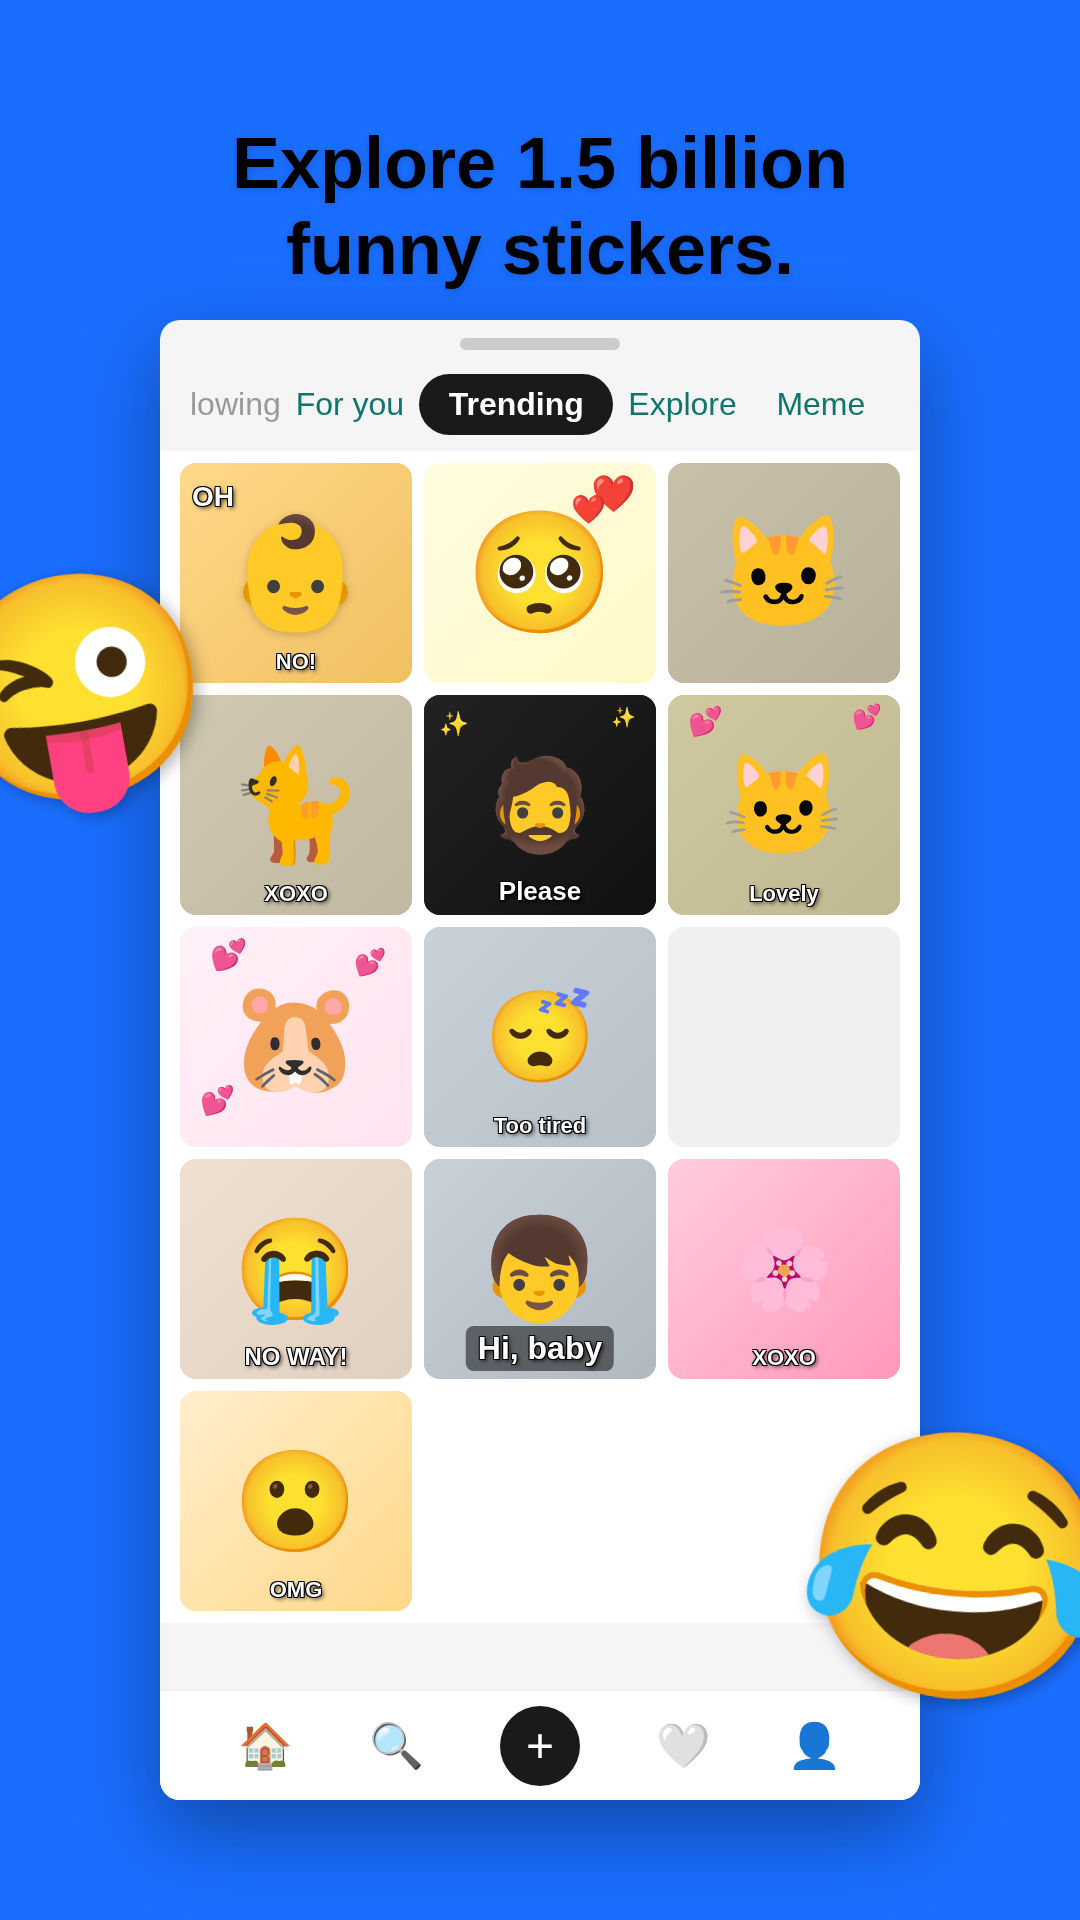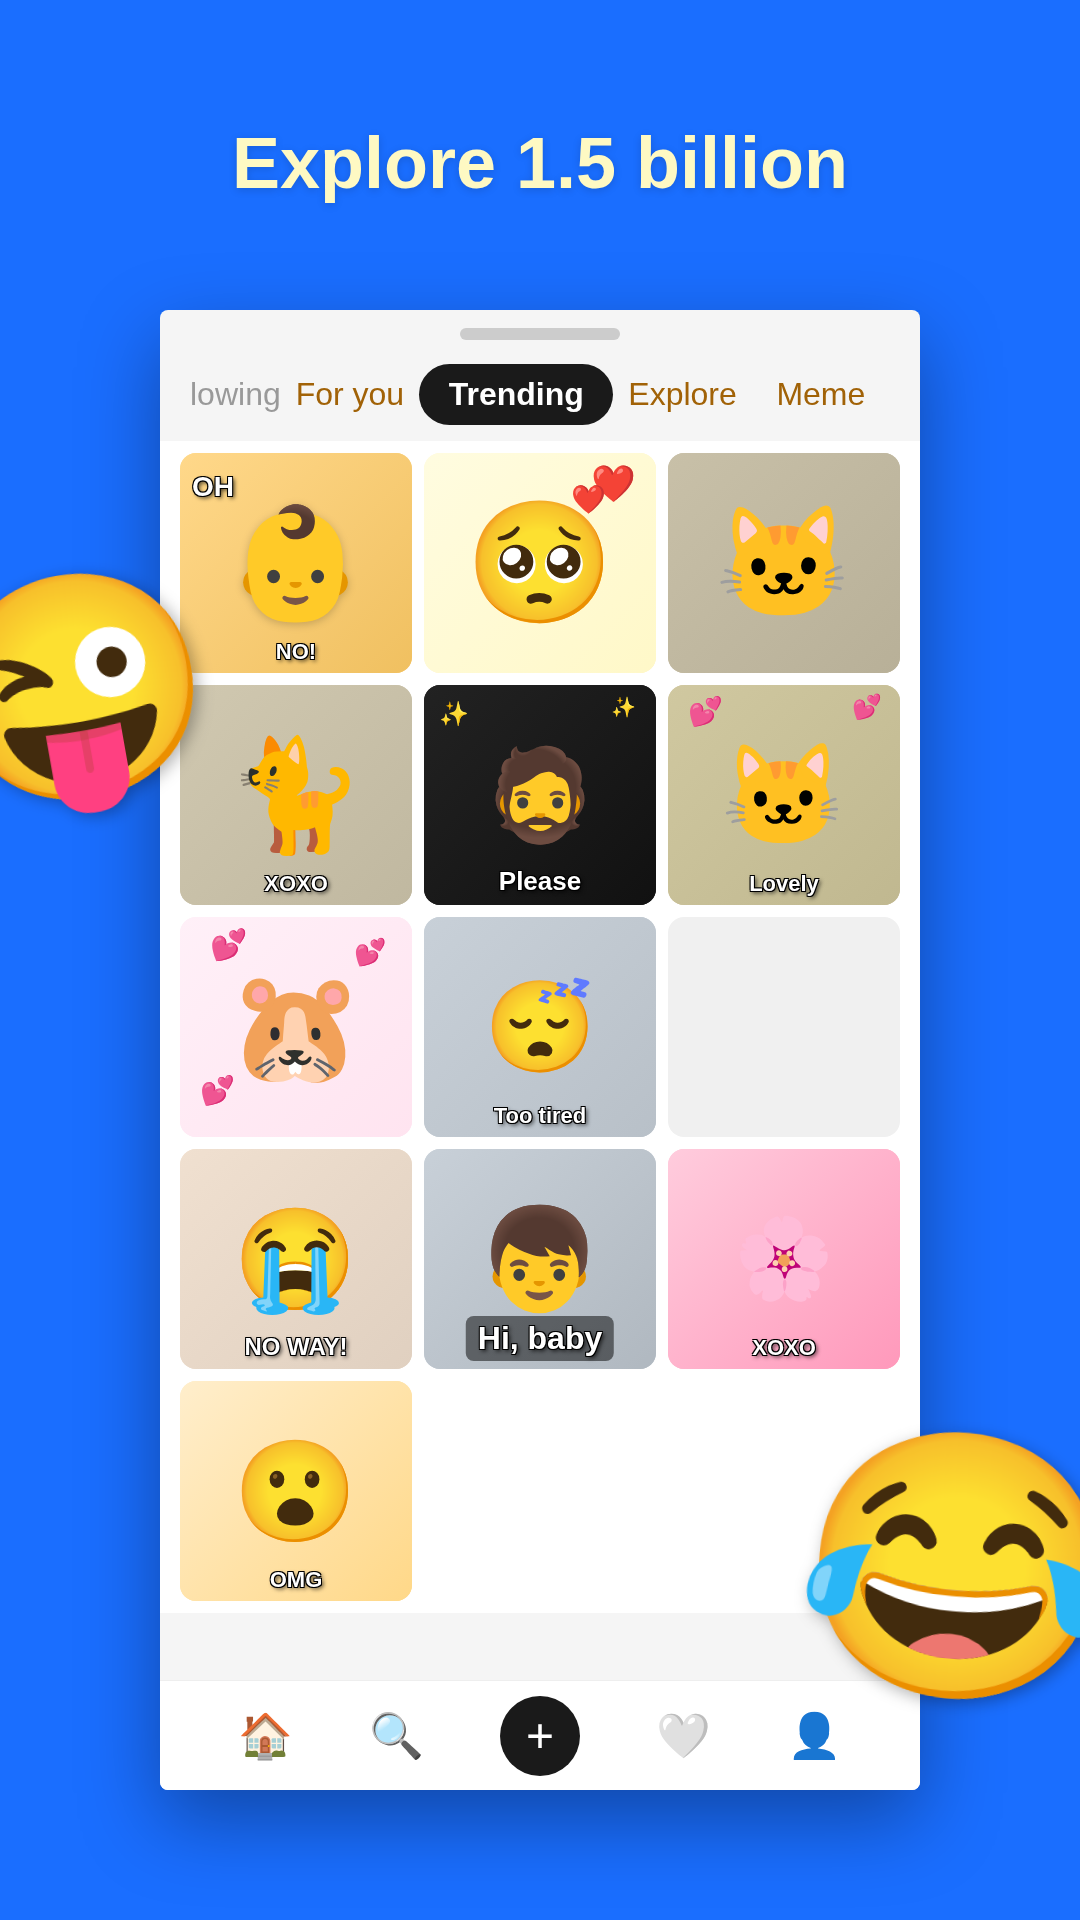--- a/index.html
+++ b/index.html
@@ -10,39 +10,39 @@
       height: 1920px;
       background: #1a6eff;
       font-family: -apple-system, BlinkMacSystemFont, 'Helvetica Neue', Arial, sans-serif;
       overflow: hidden;
       position: relative;
     }
 
     .header {
       text-align: center;
       padding: 120px 80px 60px;
-      color: #fef9c3;
+      color: #000000;
     }
 
     .header h1 {
       font-size: 72px;
       font-weight: 800;
       line-height: 1.2;
       text-shadow: 0 2px 8px rgba(0,0,0,0.15);
     }
 
     .phone-container {
       position: absolute;
-      top: 310px;
+      top: 320px;
       left: 50%;
       transform: translateX(-50%);
       width: 760px;
       height: 1480px;
       background: #f5f5f5;
-      border-radius: 8px;
+      border-radius: 20px;
       box-shadow: 0 30px 80px rgba(0,0,0,0.35);
       overflow: hidden;
     }
 
     .phone-notch {
       width: 160px;
       height: 12px;
       background: #ccc;
       border-radius: 6px;
       margin: 18px auto 0;
@@ -53,21 +53,21 @@
       align-items: center;
       padding: 24px 30px 16px;
       gap: 0;
       background: #f5f5f5;
     }
 
     .tab-item {
       flex: 1;
       text-align: center;
       font-size: 32px;
-      color: #a16207;
+      color: #0f766e;
       font-weight: 500;
       cursor: pointer;
       padding: 8px 0;
     }
 
     .tab-item.active {
       background: #1a1a1a;
       color: white;
       border-radius: 40px;
       padding: 12px 28px;
@@ -238,20 +238,21 @@
       font-weight: 500;
       padding: 8px 0;
     }
   </style>
 </head>
 <body>
 
 <div class="header">
   <h1>
     <span>Explore 1.5 billion</span><br>
+    <span>funny stickers.</span>
   </h1>
 </div>
 
 <div class="phone-container">
   <div class="phone-notch"></div>
 
   <div class="tab-bar">
     <div class="tab-partial">
       <span>lowing</span>
     </div>

